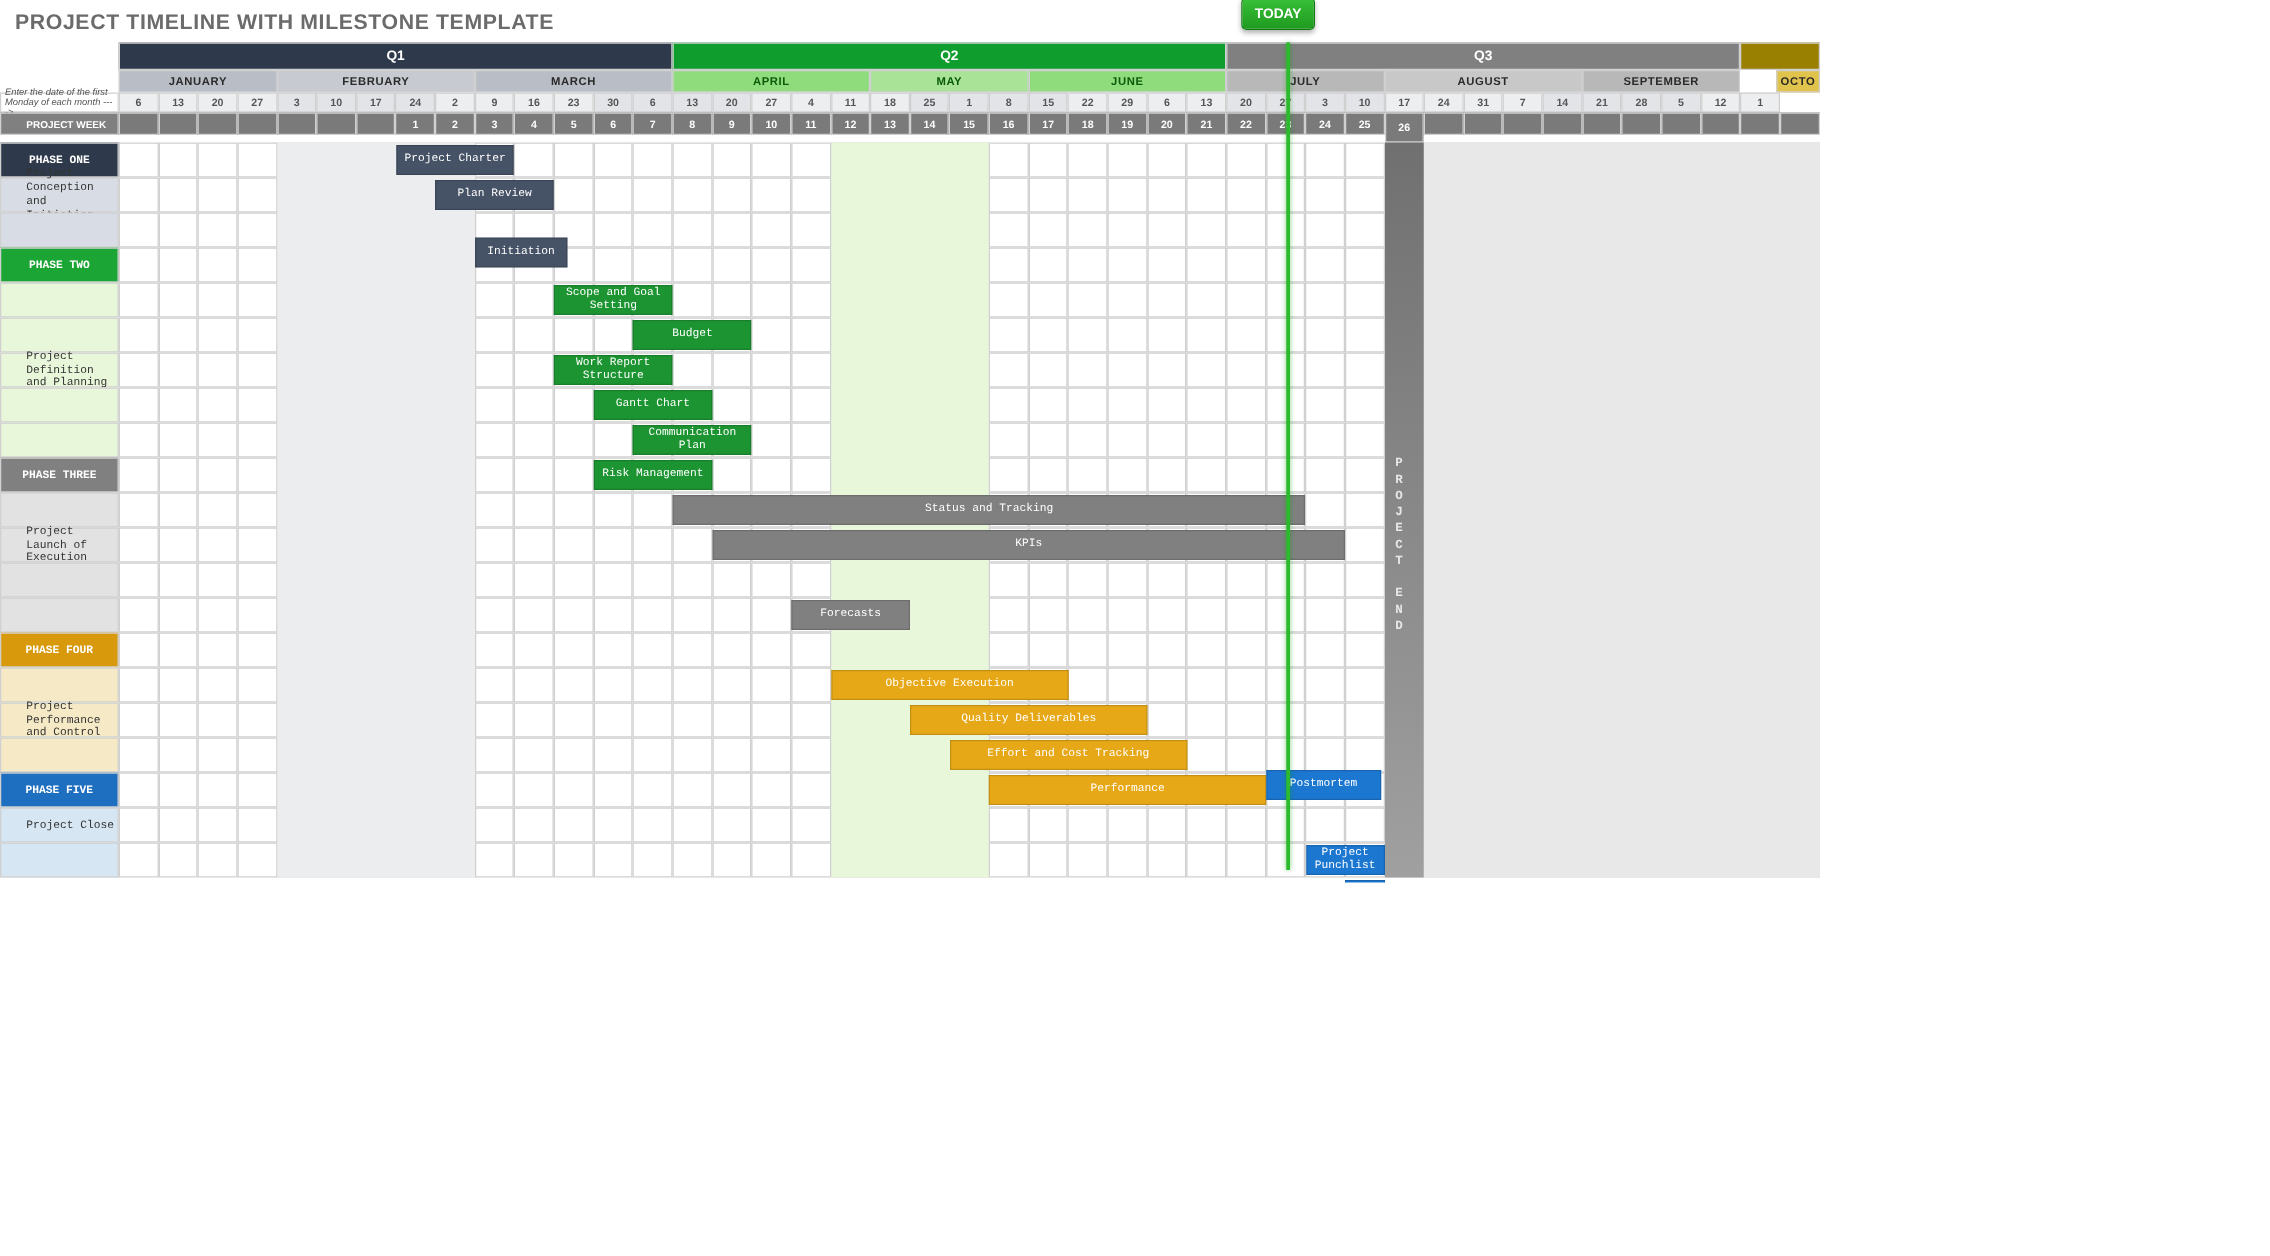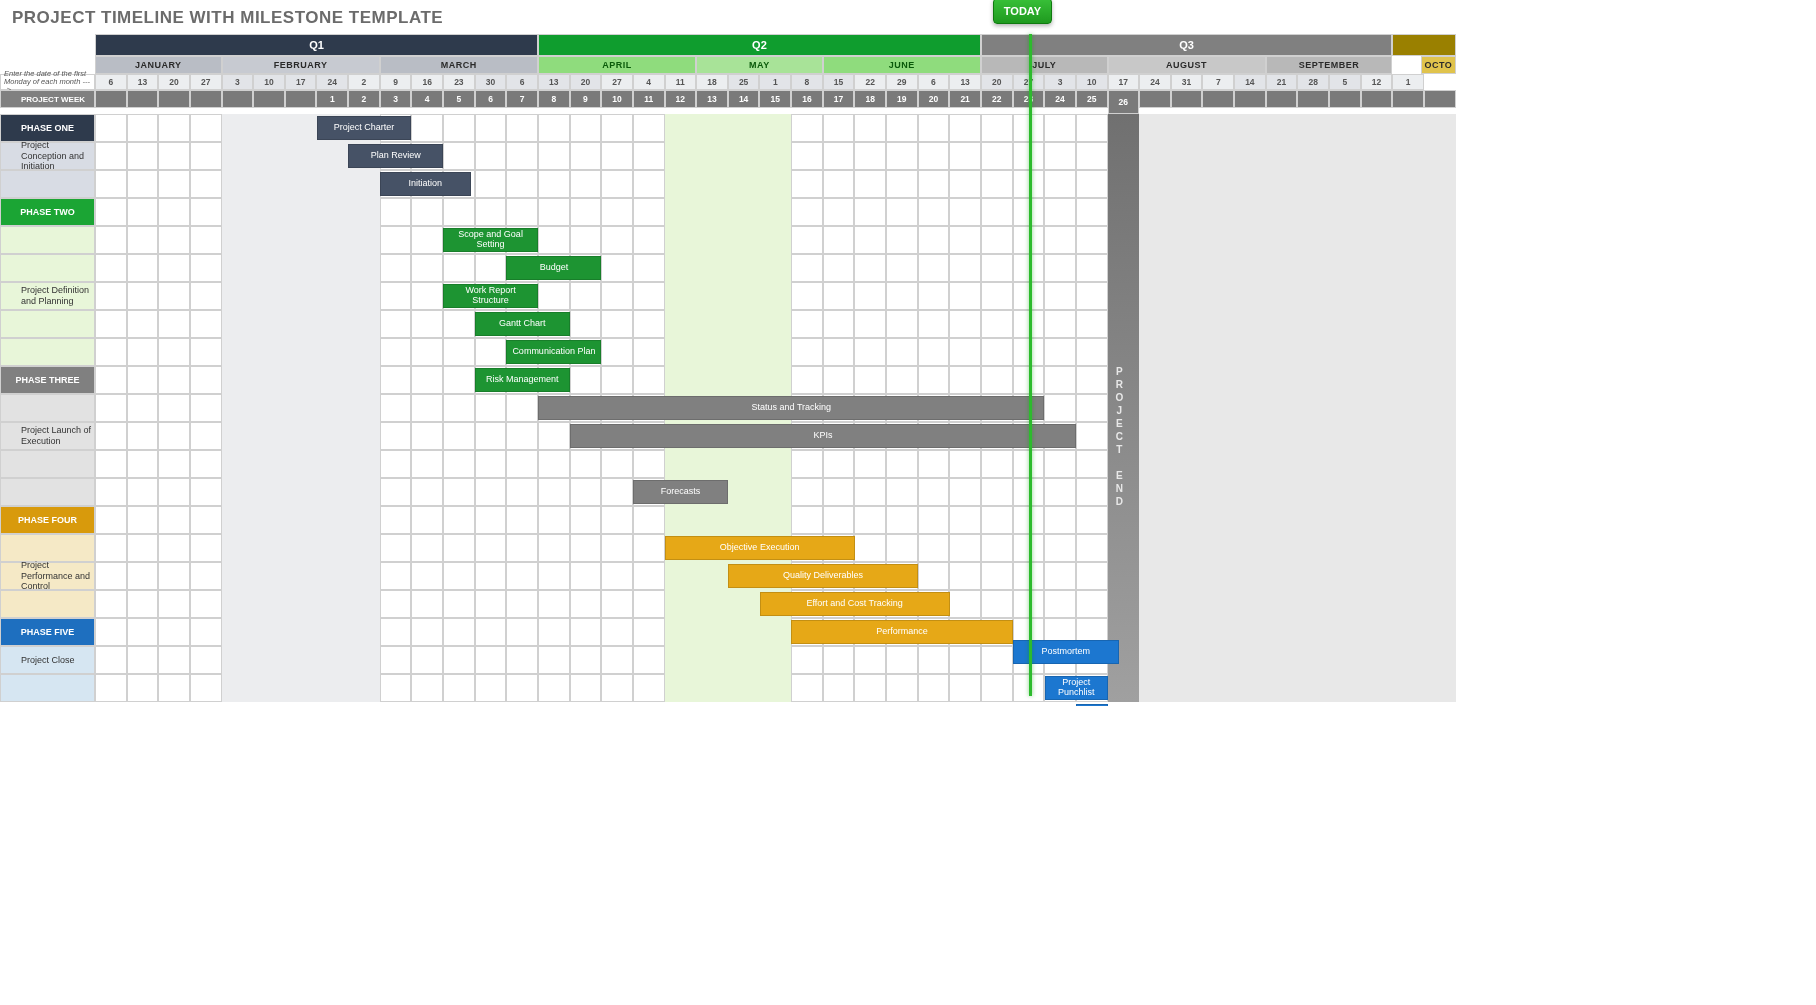--- a/index.html
+++ b/index.html
@@ -30,21 +30,21 @@
 .p1 { background: #2e3a4c; }
 .p2 { background: #1ba534; }
 .p3 { background: #808080; }
 .p4 { background: #d89a0c; }
 .p5 { background: #1e6fbf; }
 .pbody1 { background: #d8dce4; }
 .pbody2 { background: #e8f6d9; }
 .pbody3 { background: #e2e2e2; }
 .pbody4 { background: #f5e9c6; }
 .pbody5 { background: #d6e6f2; }
-.gantt-area { position: relative; }
+.gantt-area { position: relative; font-family: Liberation Mono, monospace; }
 .bar { position: absolute; height: 24px; color: #fff; font-size: 9px; display: flex; align-items: center; justify-content: center; padding: 0 4px; text-align: center; line-height: 1.1; border: 1px solid rgba(0,0,0,0.15); }
 .bar.p1c { background: #465266; }
 .bar.p2c { background: #1d9432; }
 .bar.p3c { background: #808080; }
 .bar.p4c { background: #e6a817; }
 .bar.p5c { background: #1c77d0; }
 .shade { position: absolute; top: 0; bottom: 0; pointer-events: none; }
 .shade-feb { background: #ecedef; }
 .shade-may { background: #e8f6d9; }
 .shade-end { background: linear-gradient(to bottom, #707070, #a0a0a0); }
@@ -1151,34 +1151,34 @@
         <div class="cell"></div>
         <div class="cell"></div>
       </div>
       <div class="shade shade-feb" style="left: 221.6px; width: 158.25px; height: 588px;"></div>
       <div class="shade shade-may" style="left: 664.7px; width: 126.6px; height: 588px;"></div>
       <div class="shade shade-q3" style="left: 1107.8px; width: 348.15px; height: 588px;"></div>
       <div class="shade shade-end" style="left: 1107.8px; width: 31.65px; height: 588px;"></div>
       <div class="end-text" style="left: 1113.8px; top: 252px;">PROJECT END</div>
       <div class="bar p1c" style="top: 2px; left: 316.55px; width: 94.95px;">Project Charter</div>
       <div class="bar p1c" style="top: 30px; left: 348.2px; width: 94.95px;">Plan Review</div>
-      <div class="bar p1c" style="top: 58px; left: 379.85px; width: 91px;">Initiation</div>
+      <div class="bar p1c" style="top: 76px; left: 379.85px; width: 74px;">Initiation</div>
       <div class="bar p2c" style="top: 114px; left: 443.15px; width: 94.95px;">Scope and Goal Setting</div>
       <div class="bar p2c" style="top: 142px; left: 506.45px; width: 94.95px;">Budget</div>
       <div class="bar p2c" style="top: 170px; left: 443.15px; width: 94.95px;">Work Report Structure</div>
       <div class="bar p2c" style="top: 198px; left: 474.8px; width: 94.95px;">Gantt Chart</div>
       <div class="bar p2c" style="top: 226px; left: 506.45px; width: 94.95px;">Communication Plan</div>
       <div class="bar p2c" style="top: 254px; left: 474.8px; width: 94.95px;">Risk Management</div>
       <div class="bar p3c" style="top: 310px; left: 569.75px; width: 506.4px;">KPIs</div>
       <div class="bar p3c" style="top: 282px; left: 538.1px; width: 506.4px;">Status  and Tracking</div>
       <div class="bar p3c" style="top: 366px; left: 633.05px; width: 94.95px;">Forecasts</div>
       <div class="bar p4c" style="top: 422px; left: 664.7px; width: 189.9px;">Objective Execution</div>
       <div class="bar p4c" style="top: 450px; left: 728px; width: 189.9px;">Quality Deliverables</div>
       <div class="bar p4c" style="top: 478px; left: 759.65px; width: 189.9px;">Effort and Cost Tracking</div>
       <div class="bar p4c" style="top: 506px; left: 791.3px; width: 221.55px;">Performance</div>
-      <div class="bar p5c" style="top: 526px; left: 1012.85px; width: 106px;">Postmortem</div>
+      <div class="bar p5c" style="top: 502px; left: 1012.85px; width: 92px;">Postmortem</div>
       <div class="bar p5c" style="top: 562px; left: 1044.5px; width: 63.3px;">Project Punchlist</div>
       <div class="bar p5c" style="top: 590px; left: 1076.15px; width: 31.65px;">Report</div>
     </div>
 
   <div class="today-badge" id="today-badge" style="left: 992.85px;">TODAY</div>
   <div class="today-line" id="today-line" style="left: 1028.67px; top: 34px; height: 662px;"></div>
 </div>
 
 </body></html>

